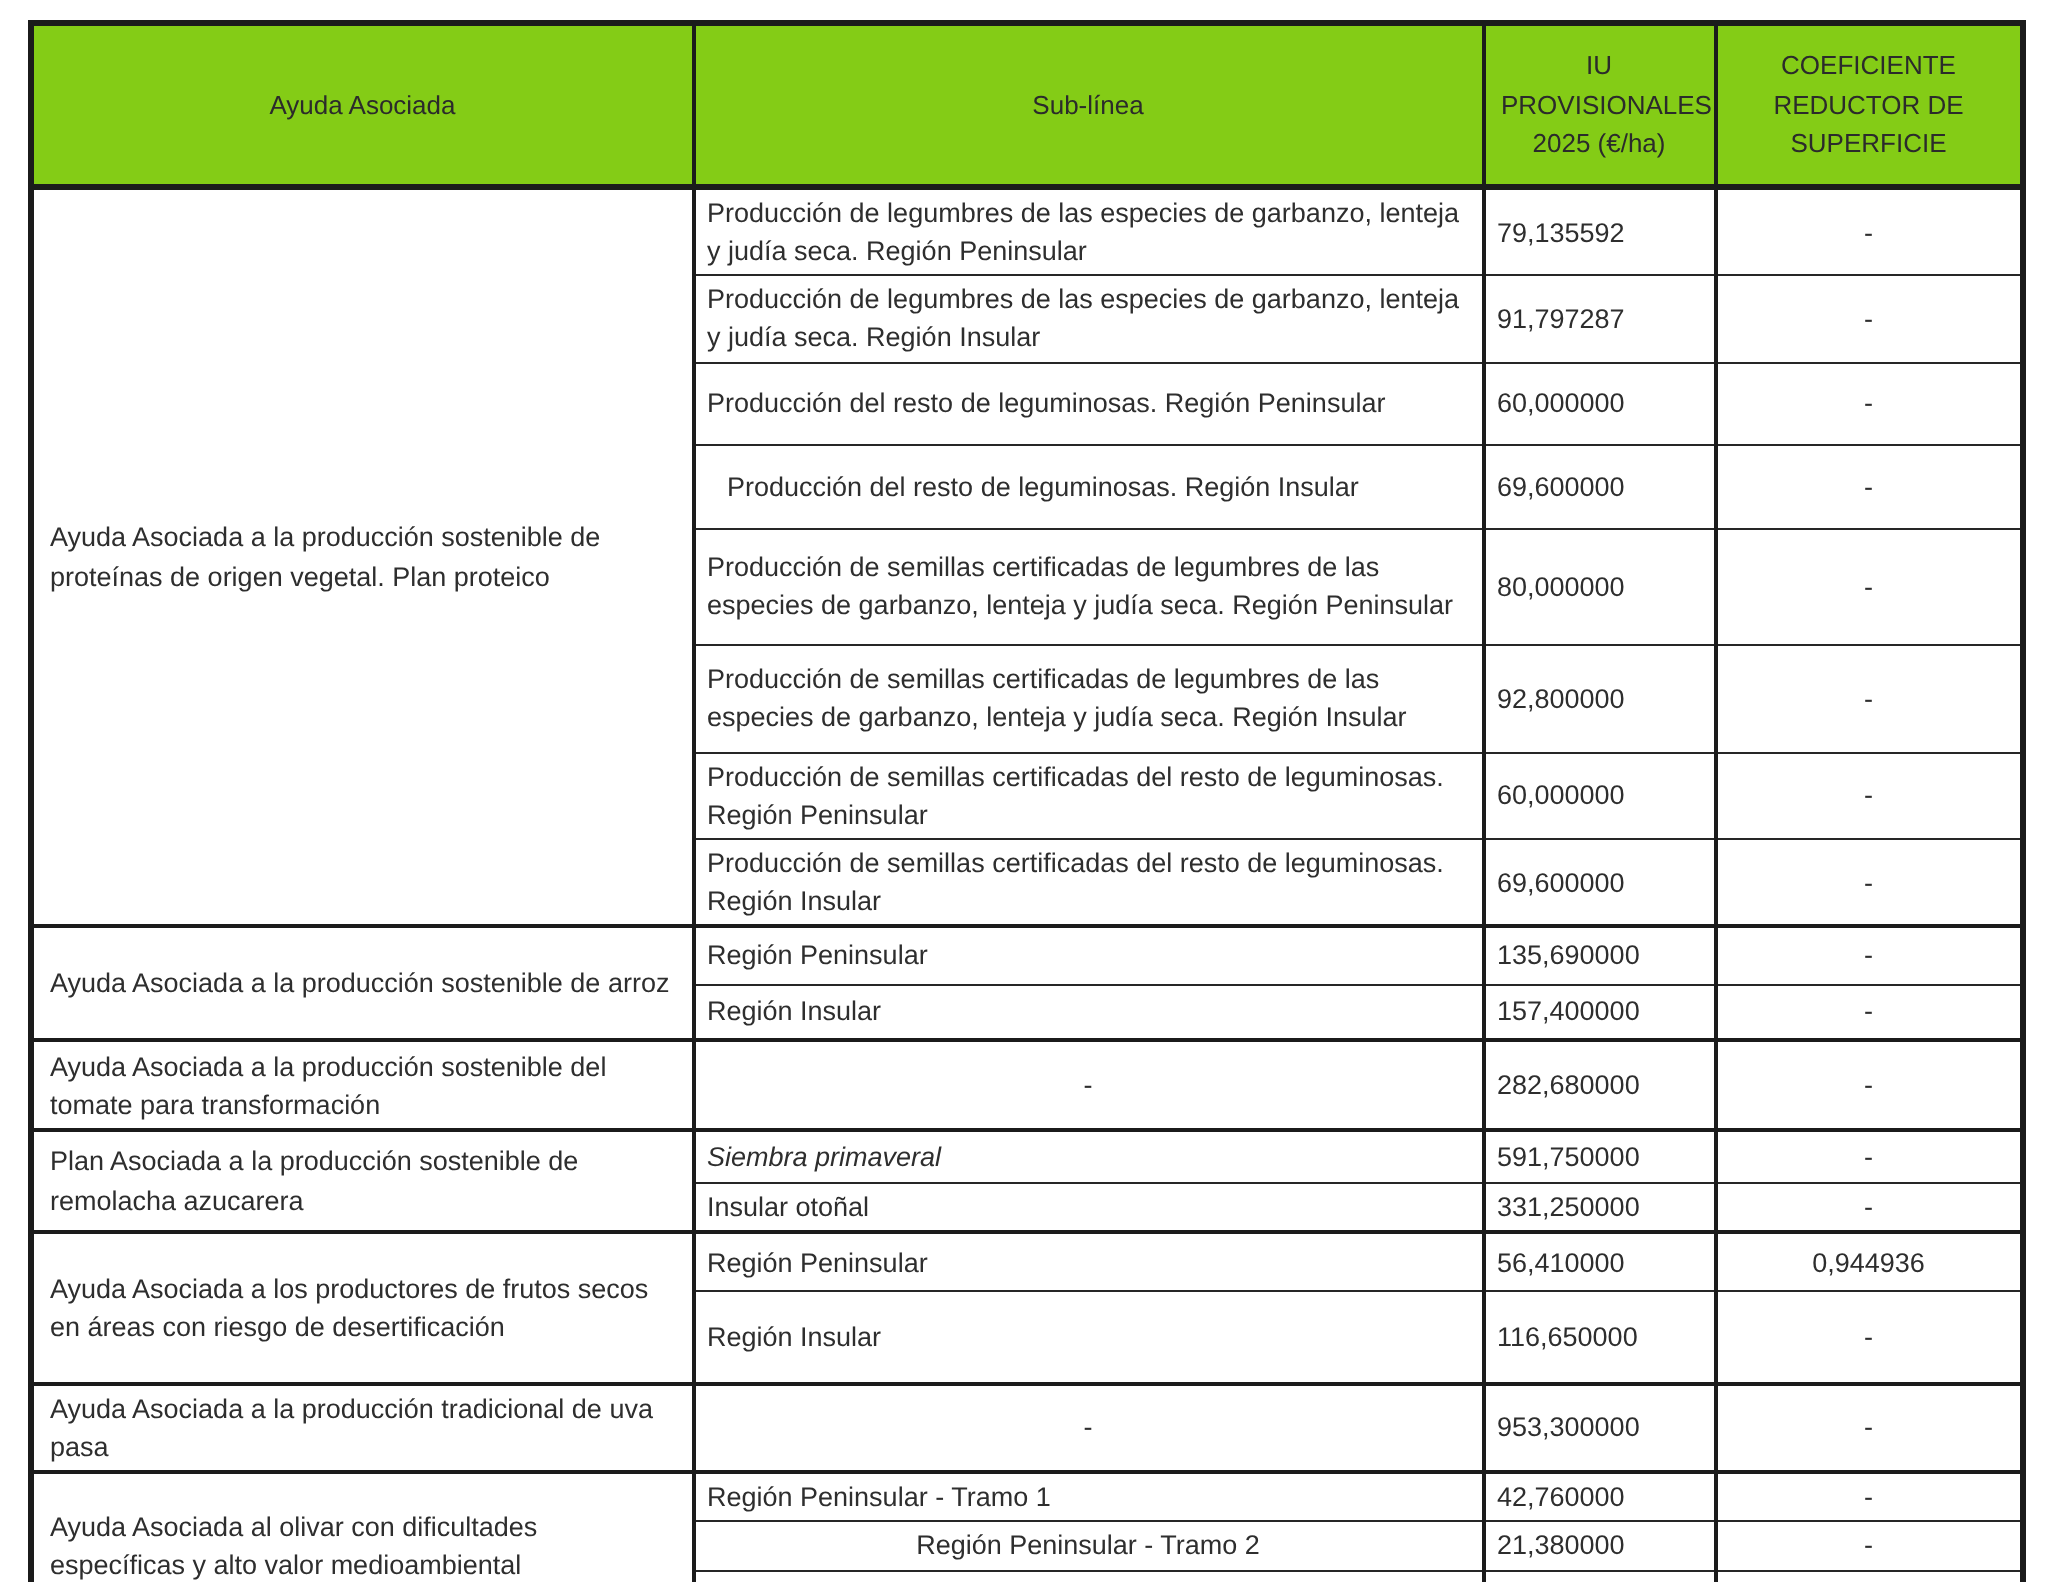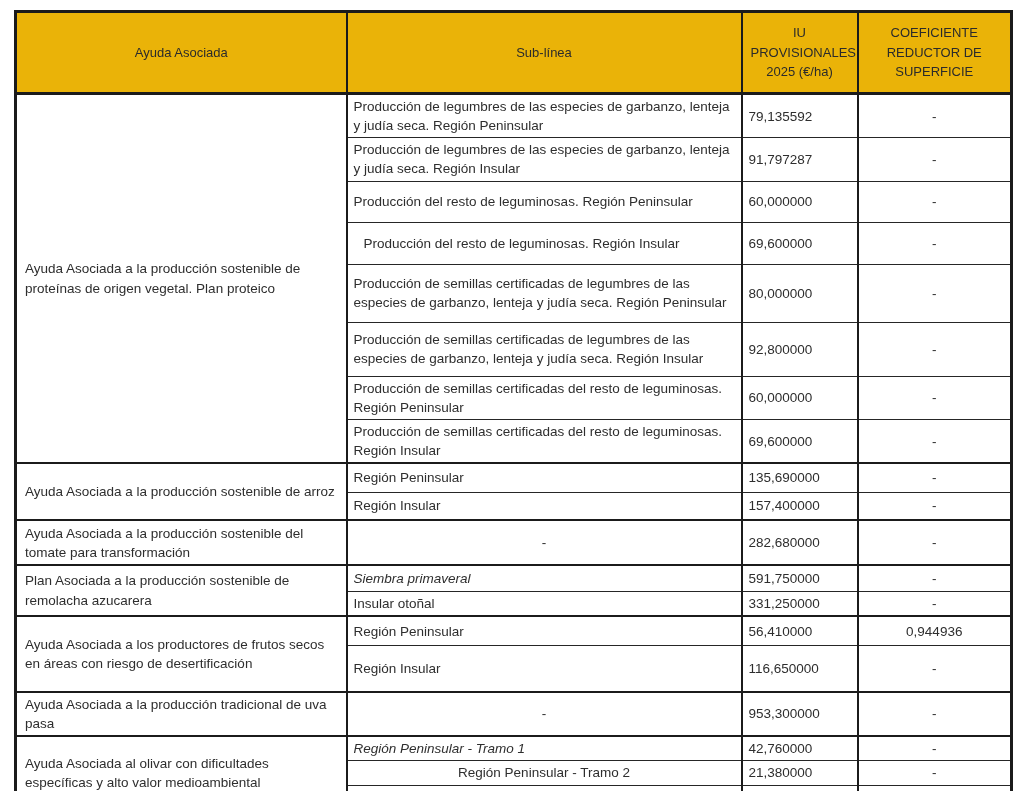--- a/index.html
+++ b/index.html
@@ -16,21 +16,21 @@
   table.subsidy-table {
     position: absolute;
     left: 14px;
     top: 10px;
     width: 996px;
     border-collapse: collapse;
     table-layout: fixed;
     border: 3px solid #1b1b1b;
   }
   thead th {
-    background: #eab308;
+    background: #84cc16;
     font-weight: normal;
     font-size: 13px;
     color: #2b2b2b;
     text-align: center;
     vertical-align: middle;
     border: 2px solid #1b1b1b;
     border-bottom: 3px solid #1b1b1b;
     height: 82px;
     padding: 4px 8px;
     line-height: 1.5;
@@ -155,21 +155,21 @@
           <td class="coef-cell">-</td>
         </tr>
         <tr class="group-start">
           <td class="ayuda-cell" rowspan="1">Ayuda Asociada a la producción tradicional de uva pasa</td>
           <td class="sublinea-cell dash" style="height: 41px;">-</td>
           <td class="iu-cell">953,300000</td>
           <td class="coef-cell">-</td>
         </tr>
         <tr class="group-start">
           <td class="ayuda-cell" rowspan="3">Ayuda Asociada al olivar con dificultades específicas y alto valor medioambiental</td>
-          <td class="sublinea-cell" style="height: 23px; font-style: italic;">Región Peninsular - Tramo 1</td>
+          <td class="sublinea-cell" style="height: 23px;">Región Peninsular - Tramo 1</td>
           <td class="iu-cell">42,760000</td>
           <td class="coef-cell">-</td>
         </tr>
         <tr>
           <td class="sublinea-cell" style="height: 22px; text-align: center;">Región Peninsular - Tramo 2</td>
           <td class="iu-cell">21,380000</td>
           <td class="coef-cell">-</td>
         </tr>
         <tr>
           <td class="sublinea-cell" style="height: 23px;">Región Insular</td>

